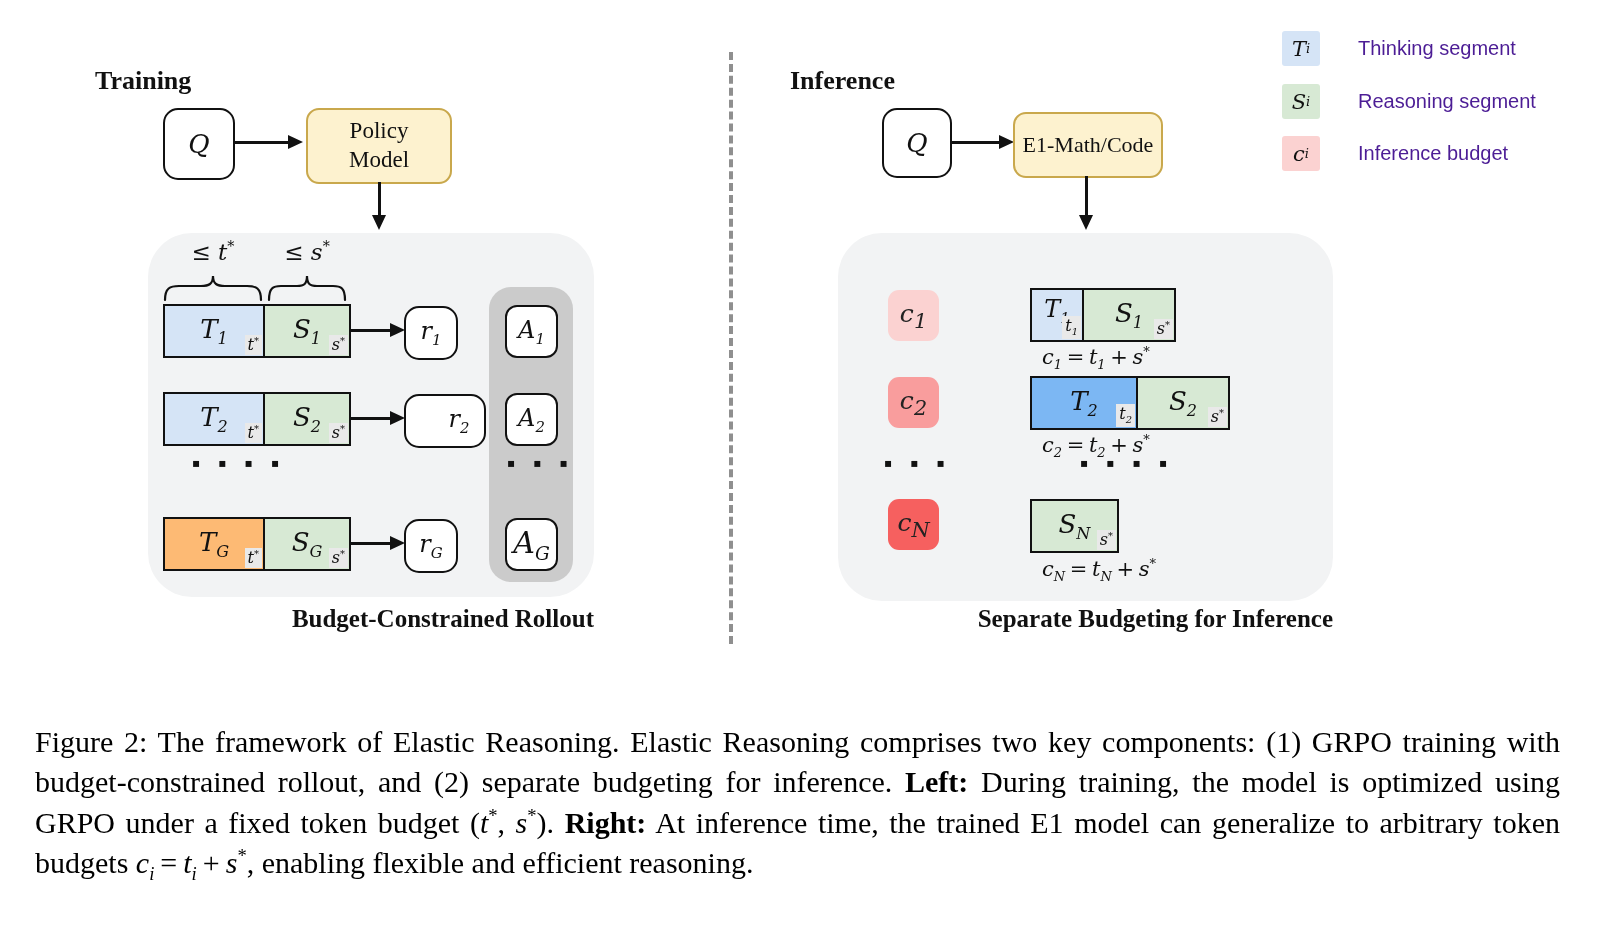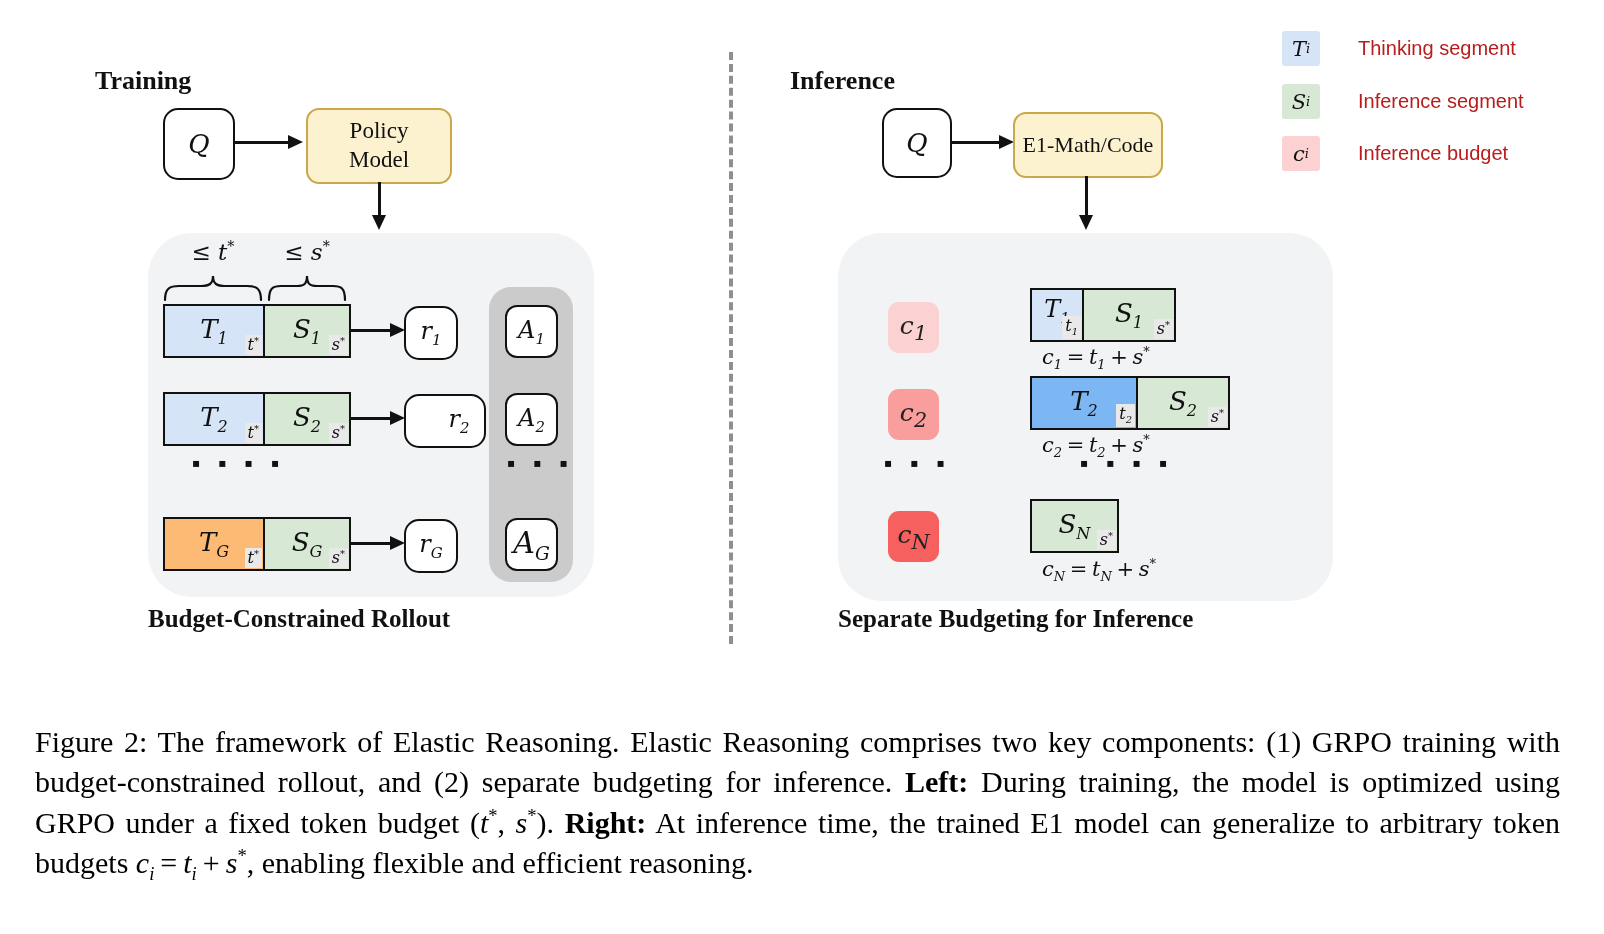--- a/index.html
+++ b/index.html
@@ -46,36 +46,36 @@
 
   
   .brace-label{position:absolute;font-family:"DejaVu Serif",serif;font-size:23px;text-align:center;}
   .brace-label .it{font-style:italic;}
 
   
   .dots{position:absolute;font-family:"DejaVu Sans",sans-serif;font-size:12px;
         letter-spacing:7px;color:#111;font-weight:bold;}
 
   
-  .panel-caption{position:absolute;text-align:left;font-weight:bold;font-size:25px;
+  .panel-caption{position:absolute;text-align:right;font-weight:bold;font-size:25px;
         font-family:"Liberation Serif",serif;}
 
   
   .divider{position:absolute;border-left:4px dashed #8f8f8f;}
 
   
   .legend-row{position:absolute;display:flex;align-items:center;}
   .chip{width:38px;height:35px;display:flex;align-items:center;justify-content:center;
         font-family:"DejaVu Serif",serif;font-style:italic;font-size:21px;border-radius:3px;}
-  .legend-label{margin-left:38px;font-family:"Liberation Sans",sans-serif;font-size:20px;color:#b91c1c;}
+  .legend-label{margin-left:38px;font-family:"Liberation Sans",sans-serif;font-size:20px;color:#4c1d95;}
 
   
   .c-chip{position:absolute;width:51px;height:51px;border-radius:11px;
         display:flex;align-items:center;justify-content:center;
-        font-family:"DejaVu Serif",serif;font-style:italic;font-size:25px;color:#222;margin-top:12px;}
+        font-family:"DejaVu Serif",serif;font-style:italic;font-size:25px;color:#222;}
 
   
   .bar-eq{position:absolute;font-family:"DejaVu Serif",serif;font-style:italic;font-size:21px;
         white-space:nowrap;}
   .bar-eq .op{margin:0 0.22em;font-style:normal;}
   .bar-eq sub{font-size:0.62em;}
   .bar-eq sup{font-size:0.62em;}
 
   
   .fig-caption{position:absolute;left:35px;top:692px;width:1525px;
@@ -99,21 +99,21 @@
         <span>T</span>
         <sub>i</sub>
       </span>
     <span class="legend-label">Thinking segment</span>
   </div>
   <div class="legend-row" style="left:1282px;top:84px;">
     <span class="chip" style="background: rgb(215, 233, 212);">
         <span>S</span>
         <sub>i</sub>
       </span>
-    <span class="legend-label">Inference segment</span>
+    <span class="legend-label">Reasoning segment</span>
   </div>
   <div class="legend-row" style="left:1282px;top:136px;">
     <span class="chip" style="background: rgb(251, 210, 209);">
         <span>c</span>
         <sub>i</sub>
       </span>
     <span class="legend-label">Inference budget</span>
   </div>
 
   <div class="divider" style="left:729px;top:52px;height:592px;"></div>

